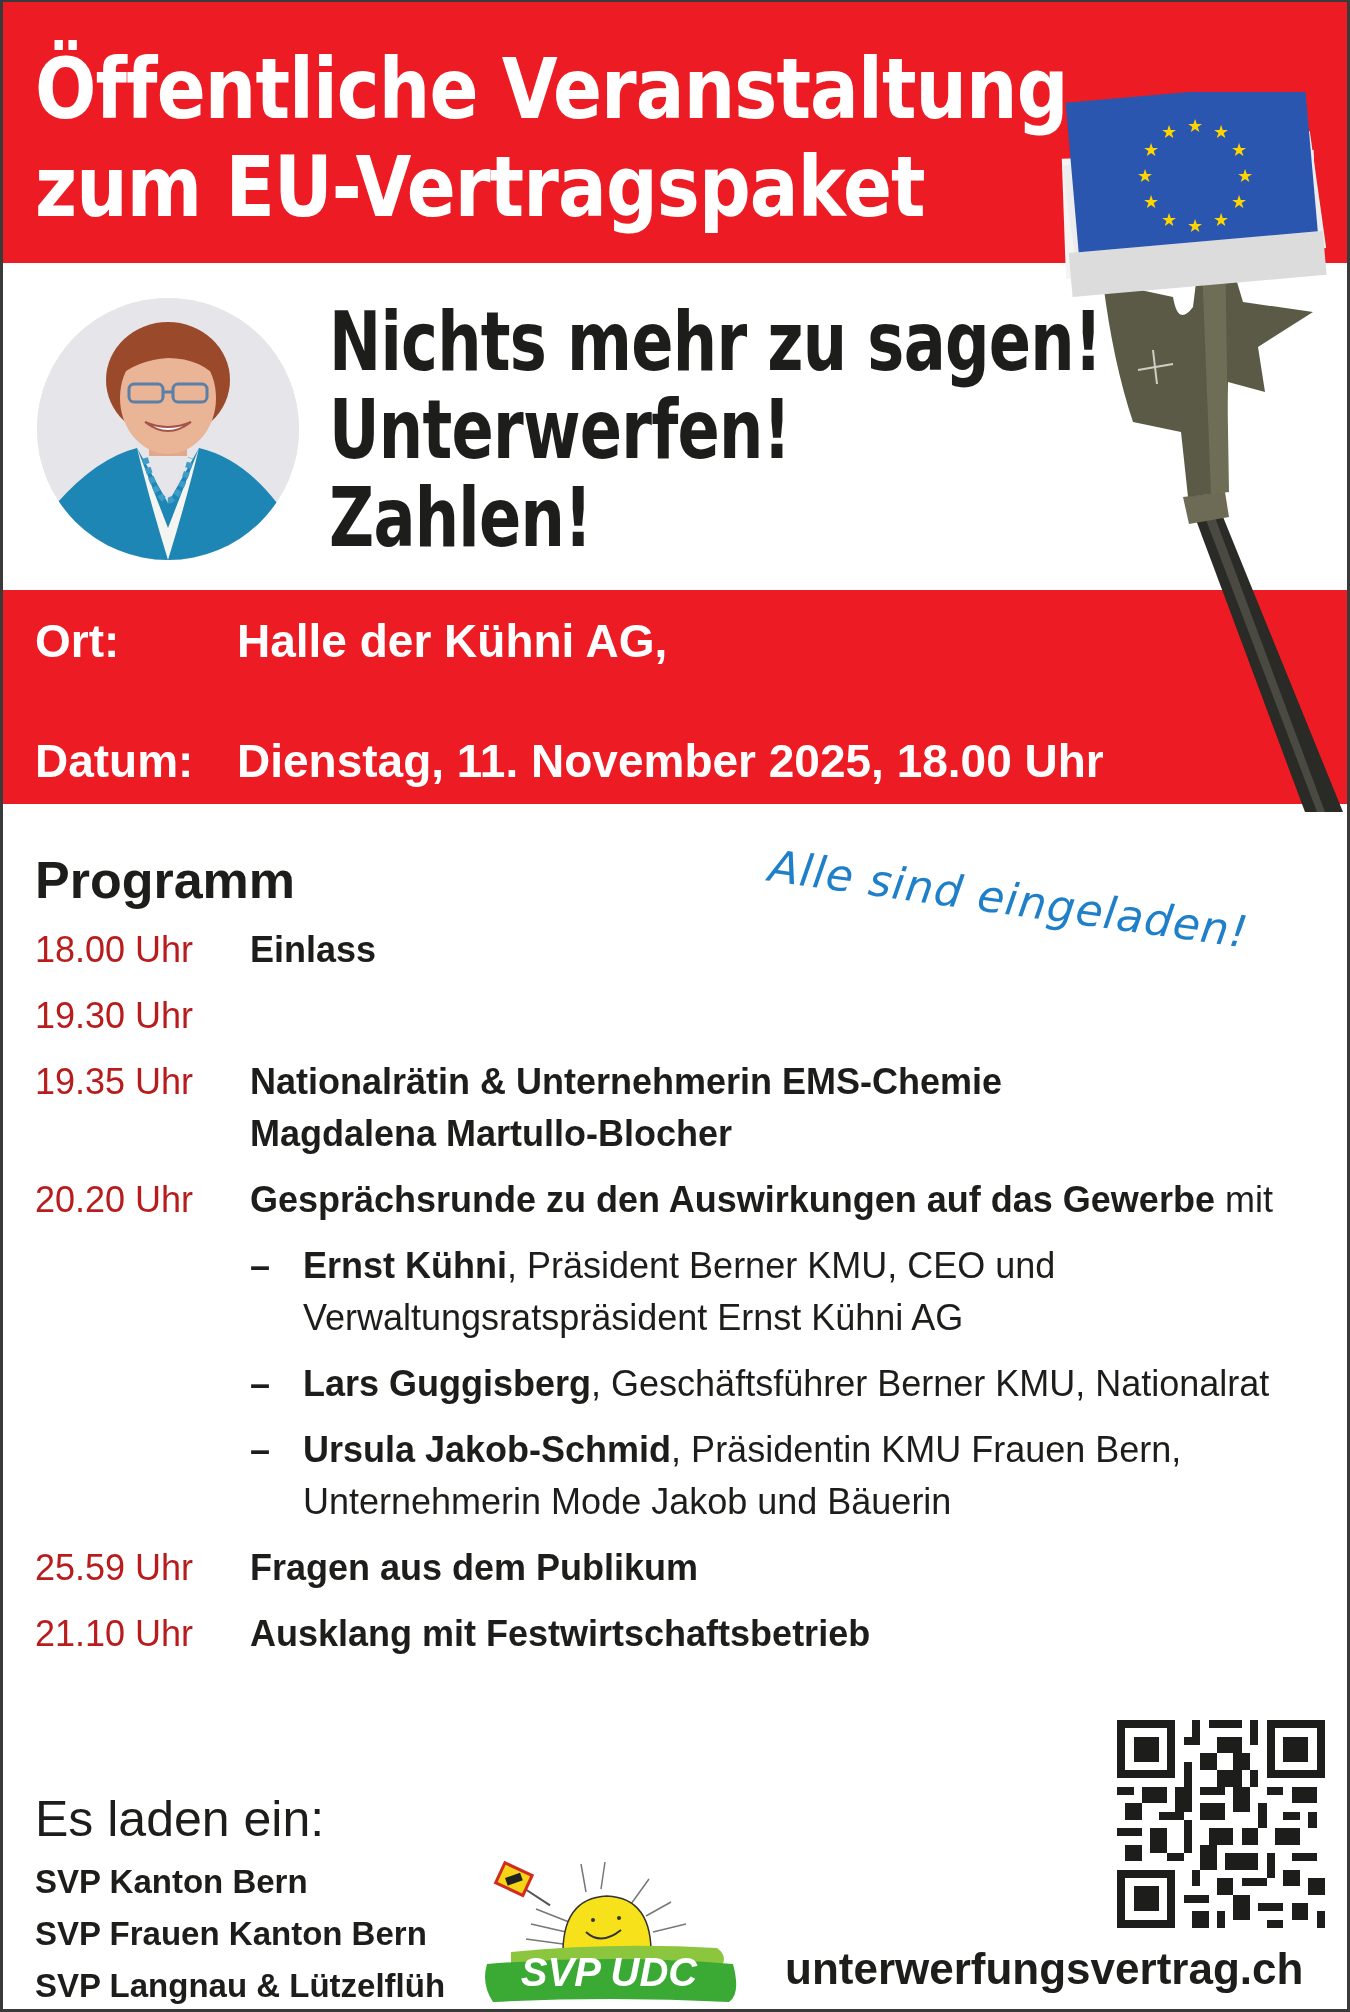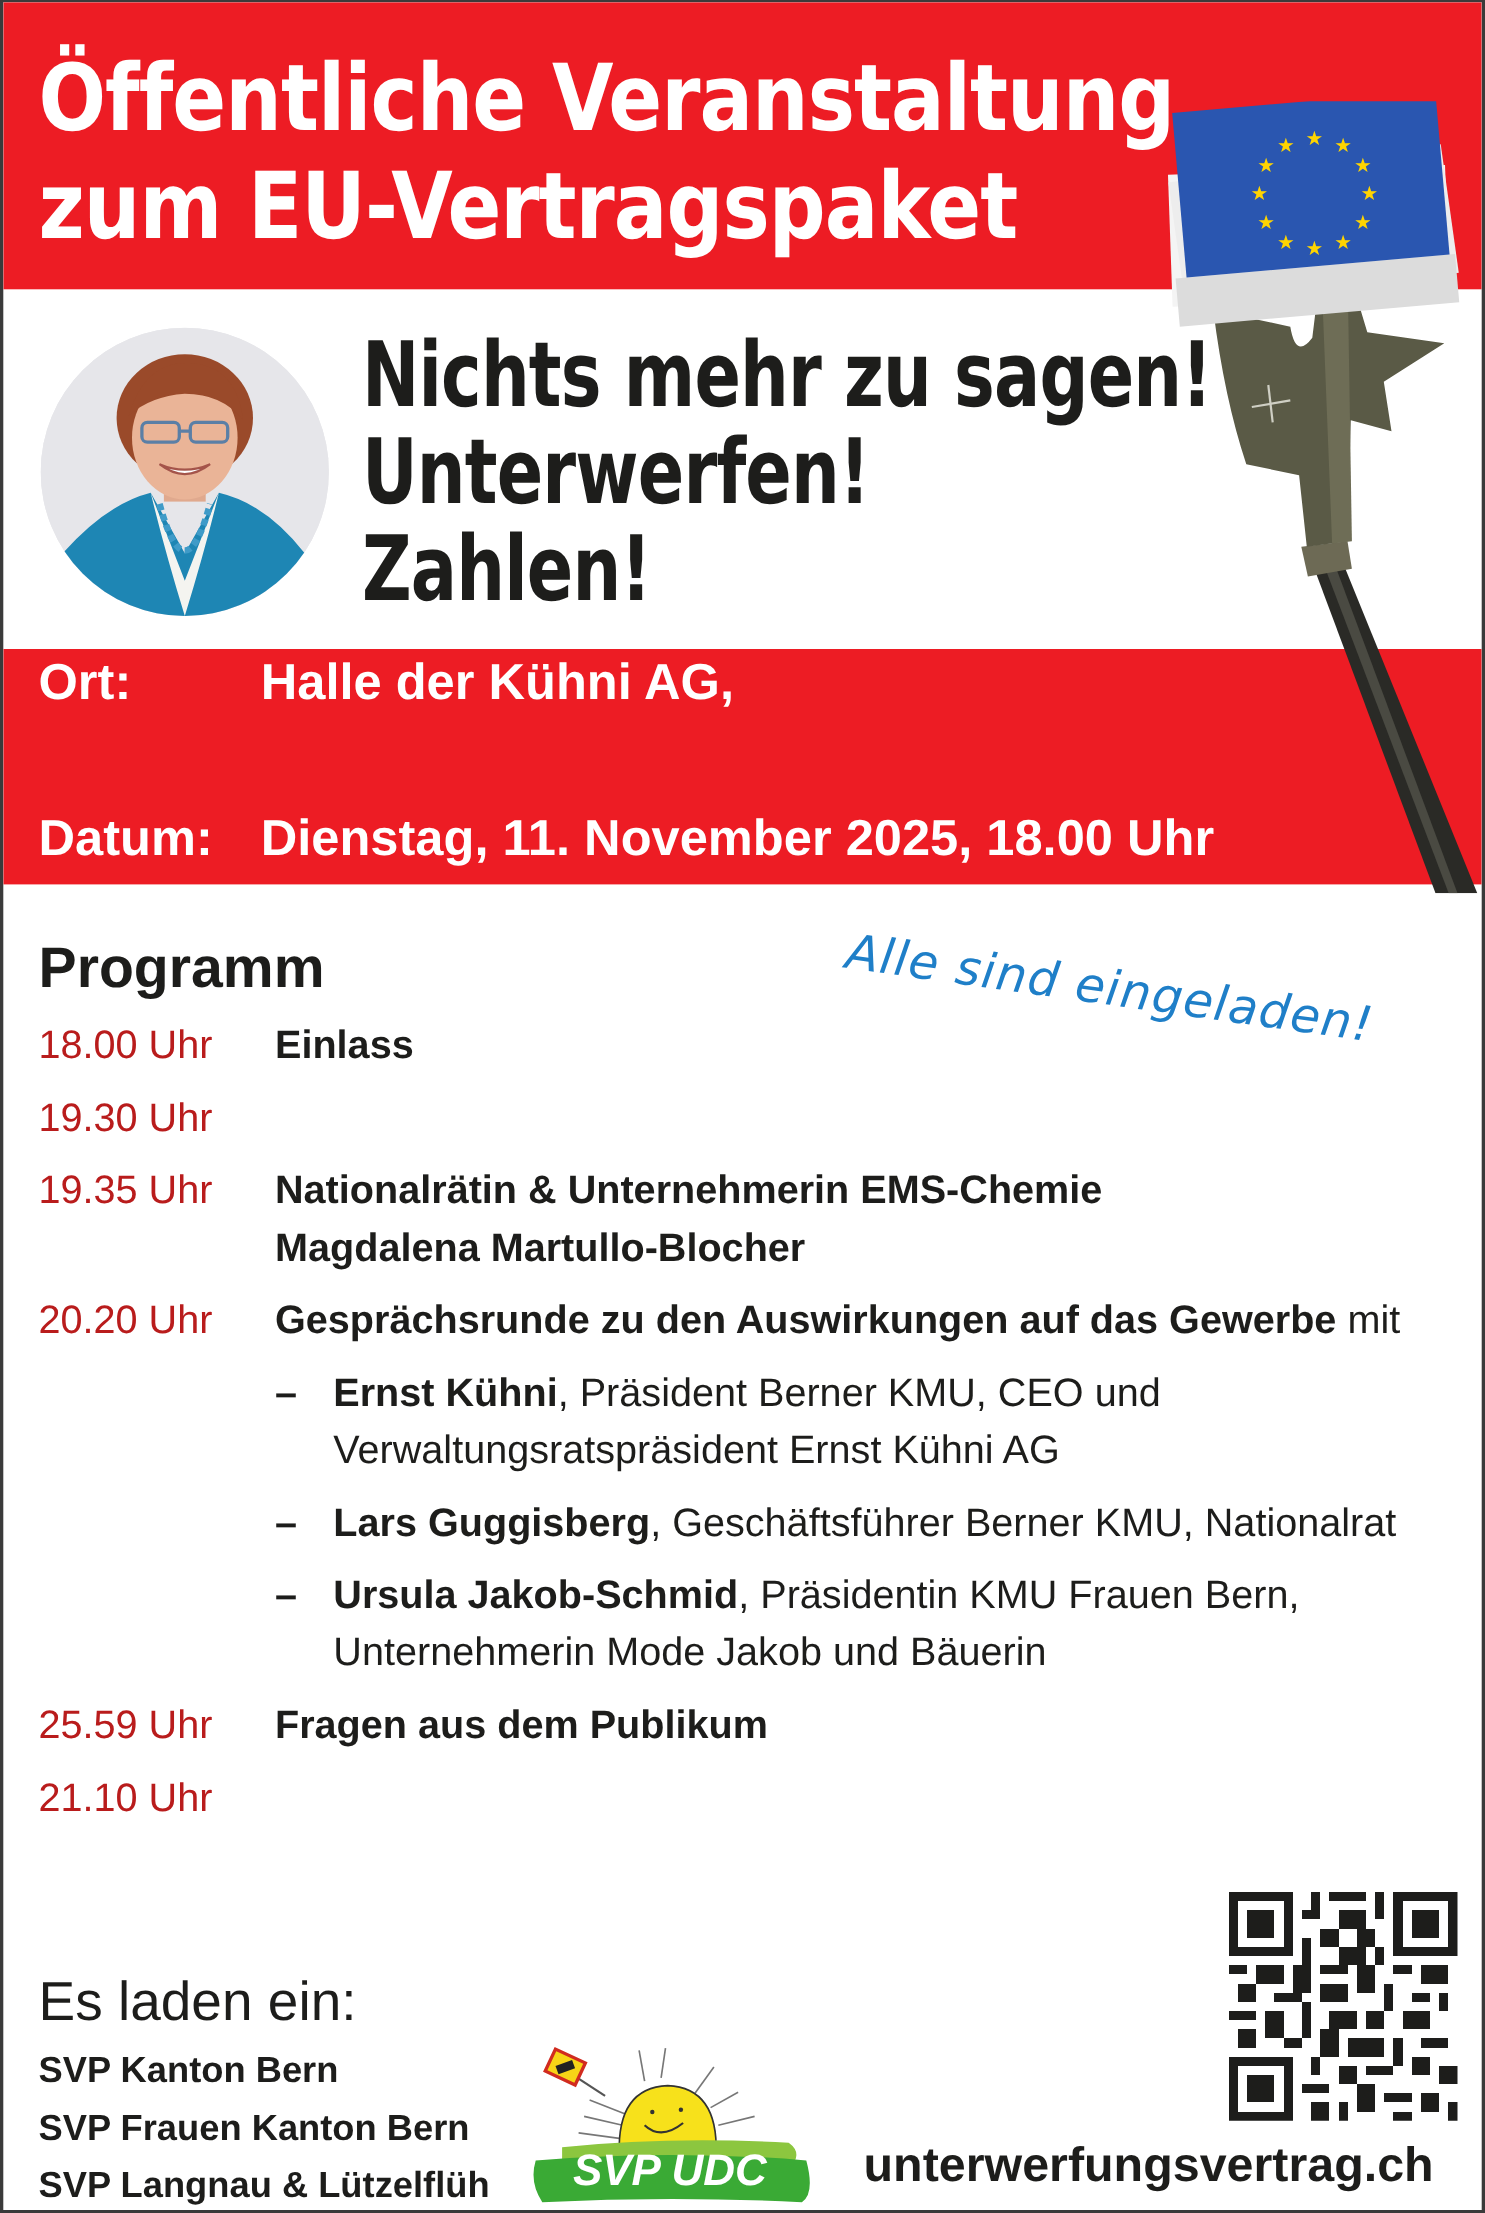--- a/index.html
+++ b/index.html
@@ -17,21 +17,21 @@
     .portrait svg { width: 100%; height: 100%; display: block; }
 
     .slogan { position: absolute; left: 326px; top: 296px; font-weight: bold; font-size: 82px; line-height: 88px; color: #1d1d1b; font-family: "DejaVu Sans", sans-serif; transform: scaleX(0.76); transform-origin: left top; letter-spacing: -1px; }
     .slogan div { white-space: nowrap; }
 
     
     .band-info { position: absolute; left: 0; top: 588px; width: 100%; height: 214px; background: #ed1c24; color: #fff; }
     .info-row { position: absolute; left: 32px; font-weight: bold; font-size: 46px; line-height: 54px; white-space: nowrap; }
     .info-row .lbl { display: inline-block; width: 202px; }
     .info-row .val { display: inline-block; }
-    .info-row.ort { top: 2px; text-decoration: underline; }
+    .info-row.ort { top: 24px; text-decoration: underline; }
     .info-row.addr2 { top: 75px; left: 234px; }
     .info-row.datum { top: 144px; }
 
     
     .halberd { position: absolute; left: 1040px; top: 90px; width: 310px; height: 720px; pointer-events: none; }
 
     
     .program-title { position: absolute; left: 32px; top: 848px; font-size: 52px; font-weight: bold; }
     .invite-script { position: absolute; left: 770px; top: 838px; color: #1f7fc8; font-size: 44px; font-style: italic; font-family: "DejaVu Sans", sans-serif; transform: rotate(8deg); transform-origin: left top; white-space: nowrap; letter-spacing: 1px; }
 
@@ -173,20 +173,21 @@
           </div>
         </div>
       </div>
     </div>
     <div class="prow">
       <div class="time">25.59 Uhr</div>
       <div class="desc"><b>Fragen aus dem Publikum</b><span></span></div>
     </div>
     <div class="prow">
       <div class="time">21.10 Uhr</div>
+      <div class="desc"><b>Ausklang mit Festwirtschaftsbetrieb</b><span></span></div>
     </div>
   </div>
 
   <div class="hosts-label">Es laden ein:</div>
   <div class="hosts">
     <div class="host">SVP Kanton Bern</div>
     <div class="host">SVP Frauen Kanton Bern</div>
     <div class="host">SVP Langnau &amp; Lützelflüh</div>
   </div>
 

